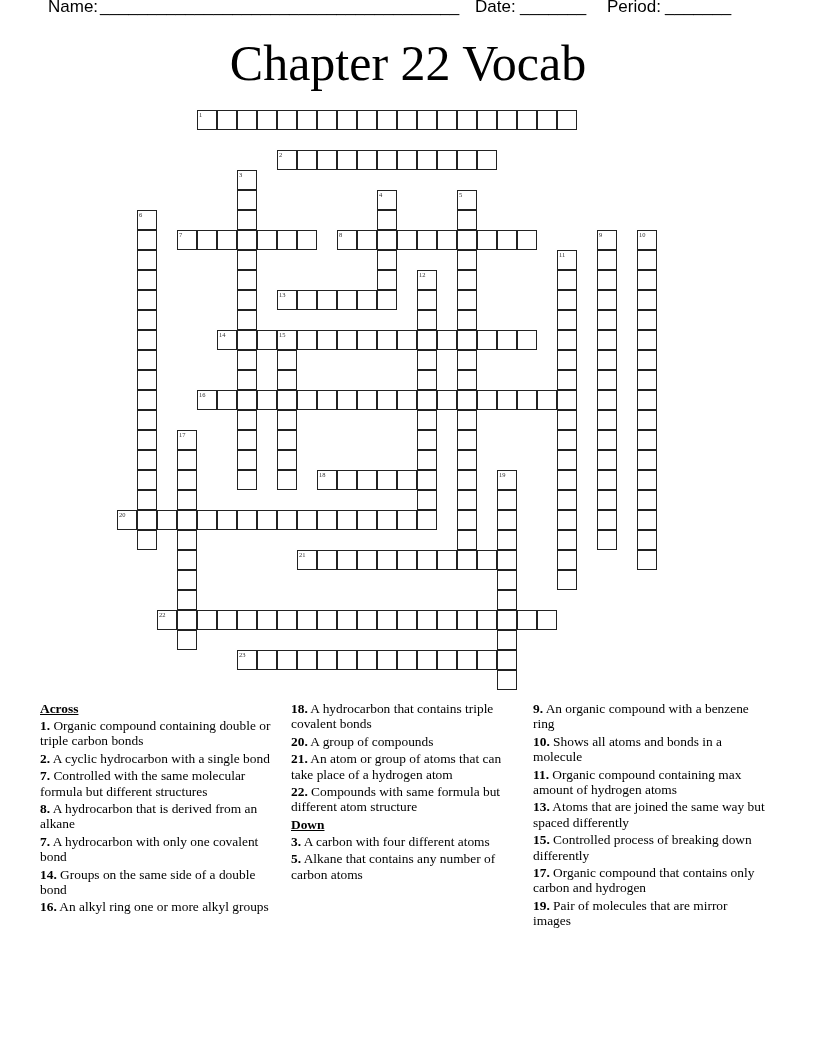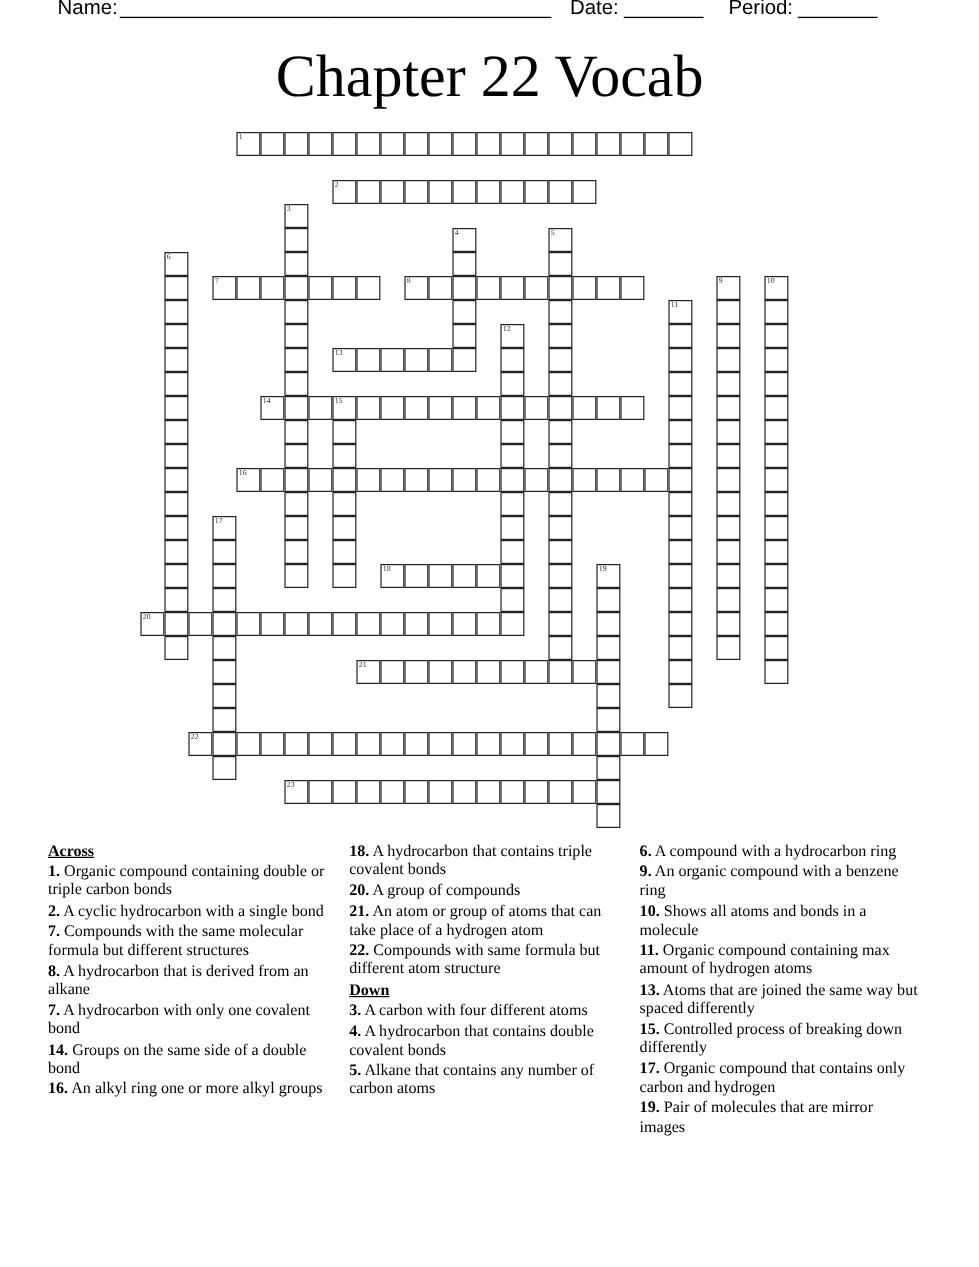--- a/index.html
+++ b/index.html
@@ -374,40 +374,38 @@
     <div class="cell" style="left: 417px; top: 650px;"></div>
     <div class="cell" style="left: 437px; top: 650px;"></div>
     <div class="cell" style="left: 457px; top: 650px;"></div>
     <div class="cell" style="left: 477px; top: 650px;"></div>
   </div>
 
 <div class="clues" style="left:40px">
   <span class="clue-heading">Across</span>
   <span class="clue"><b>1.</b> <span>Organic compound containing double or triple carbon bonds</span></span>
   <span class="clue"><b>2.</b> <span>A cyclic hydrocarbon with a single bond</span></span>
-  <span class="clue"><b>7.</b> <span>Compounds with the same molecular formula but different structures</span></span>
+  <span class="clue"><b>7.</b> <span>Controlled with the same molecular formula but different structures</span></span>
   <span class="clue"><b>8.</b> <span>A hydrocarbon that is derived from an alkane</span></span>
   <span class="clue"><b>7.</b> <span>A hydrocarbon with only one covalent bond</span></span>
   <span class="clue"><b>14.</b> <span>Groups on the same side of a double bond</span></span>
   <span class="clue"><b>16.</b> <span>An alkyl ring one or more alkyl groups</span></span>
 </div>
 
 <div class="clues" style="left:291px">
   <span class="clue"><b>18.</b> <span>A hydrocarbon that contains triple covalent bonds</span></span>
   <span class="clue"><b>20.</b> <span>A group of compounds</span></span>
   <span class="clue"><b>21.</b> <span>An atom or group of atoms that can take place of a hydrogen atom</span></span>
   <span class="clue"><b>22.</b> <span>Compounds with same formula but different atom structure</span></span>
   <span class="clue-heading">Down</span>
   <span class="clue"><b>3.</b> <span>A carbon with four different atoms</span></span>
-  <span class="clue"><b>4.</b> <span>A hydrocarbon that contains double covalent bonds</span></span>
   <span class="clue"><b>5.</b> <span>Alkane that contains any number of carbon atoms</span></span>
 </div>
 
 <div class="clues" style="left:533px">
-  <span class="clue"><b>6.</b> <span>A compound with a hydrocarbon ring</span></span>
   <span class="clue"><b>9.</b> <span>An organic compound with a benzene ring</span></span>
   <span class="clue"><b>10.</b> <span>Shows all atoms and bonds in a molecule</span></span>
   <span class="clue"><b>11.</b> <span>Organic compound containing max amount of hydrogen atoms</span></span>
   <span class="clue"><b>13.</b> <span>Atoms that are joined the same way but spaced differently</span></span>
   <span class="clue"><b>15.</b> <span>Controlled process of breaking down differently</span></span>
   <span class="clue"><b>17.</b> <span>Organic compound that contains only carbon and hydrogen</span></span>
   <span class="clue"><b>19.</b> <span>Pair of molecules that are mirror images</span></span>
 </div>
 
 </body></html>

